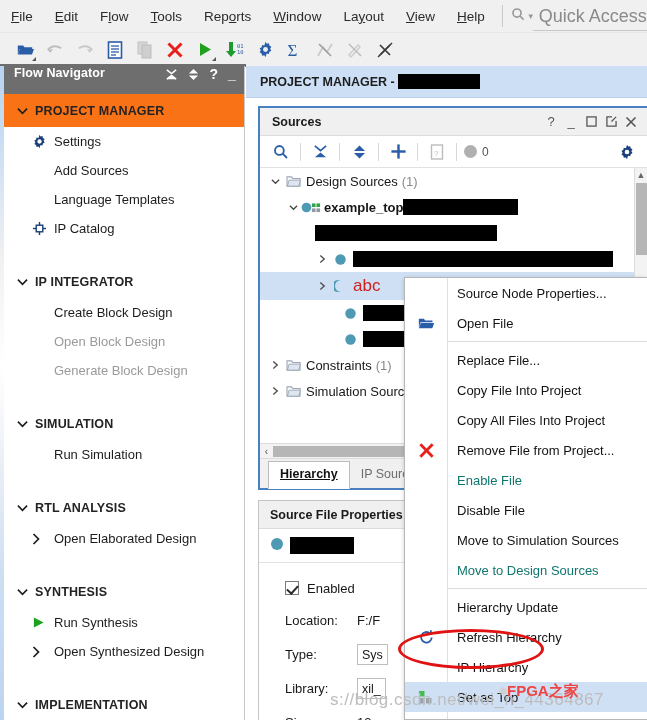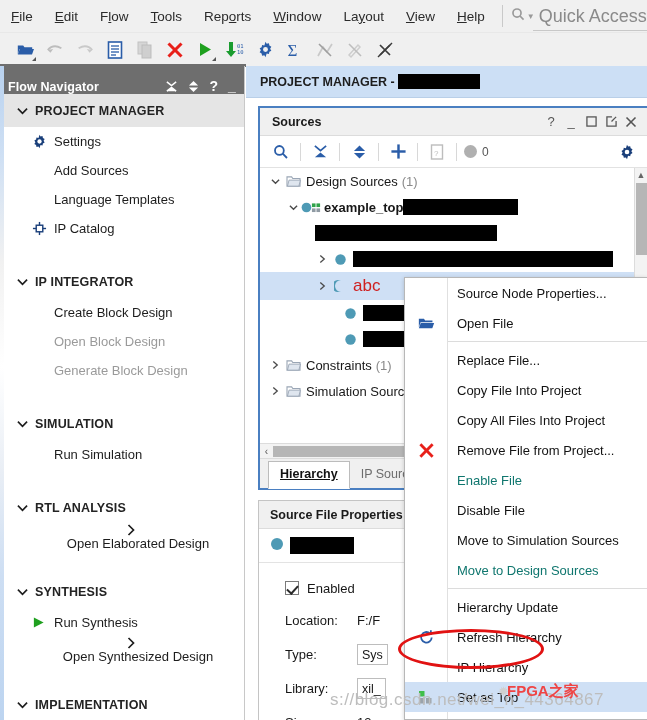--- a/index.html
+++ b/index.html
@@ -39,37 +39,37 @@
 
   
   .leftstrip{ position:absolute; left:0; top:66px; width:4px; height:654px;
     background:linear-gradient(180deg,#b9d2ef 0%,#cfe0f4 14%,#f1f1f1 30%,#ffffff 46%,#e9eef5 62%,#cddef3 78%,#bcd4f0 100%); }
   .sidebar{
     position:absolute; left:4px; top:66px; width:241px; height:654px;
     background:#ffffff; border-right:1px solid #c8c8c8; overflow:hidden;
   }
   .fn-header{
     height:28px; background:#6e6e6e; color:#ffffff;
-    display:flex; align-items:flex-end; padding:0 8px 0 4px;
+    display:flex; align-items:flex-start; padding:0 8px 0 10px;
     font-size:12.5px; font-weight:bold; letter-spacing:.1px;
   }
   .fn-header .sp{ flex:1; }
   .fn-icons{ display:flex; align-items:center; gap:10px; color:#fff; }
   .fn-icons span{ display:flex; align-items:center; justify-content:center; }
 
   .grp{ height:33px; display:flex; align-items:center; padding-left:10px; font-size:12.5px;
         font-weight:bold; color:#232323; letter-spacing:.15px; }
-  .grp.active{ background:#e5e5e5; }
+  .grp.active{ background:#f97316; }
   .grp .chev{ width:16px; display:inline-flex; justify-content:center; margin-right:5px; }
   .item{ height:29px; display:flex; align-items:center; font-size:13px; color:#1d1d1d; padding-left:28px; }
   .item .ico{ width:22px; display:inline-flex; align-items:center; justify-content:flex-start; }
   .item .ico.pad{ width:22px; }
   .item.dim{ color:#9a9a9a; }
   .item.noicon{ padding-left:50px; }
-  .item.arrow{ padding-left:28px;flex-direction:column; }
+  .item.arrow{ padding-left:28px; }
   .spacer{ height:22px; }
 
   
   .main{ position:absolute; left:246px; top:66px; width:401px; height:654px; background:#ffffff; }
   .pm-bar{
     position:absolute; left:0; top:0; width:401px; height:32px; background:#ccdff5;
     display:flex; align-items:center; padding-left:14px; border-bottom:1px solid #b9cfe8;
   }
   .pm-bar .t{ font-size:12.5px; font-weight:bold; color:#1d1d1d; }
   .redact{ display:inline-block; background:#000; height:15px; vertical-align:middle; }

